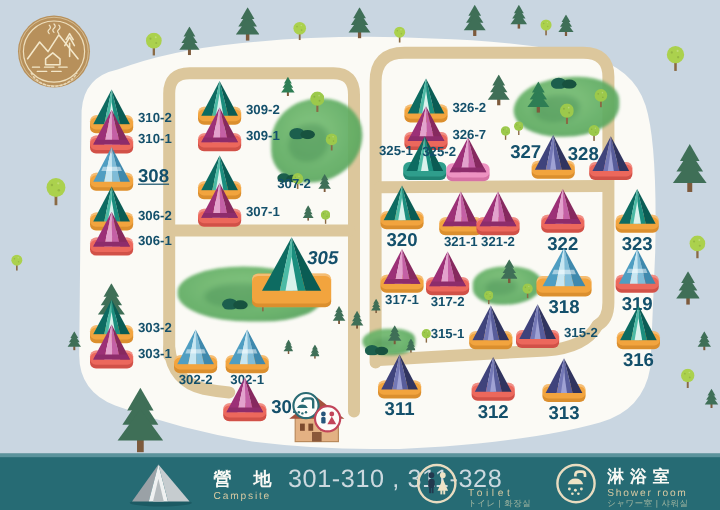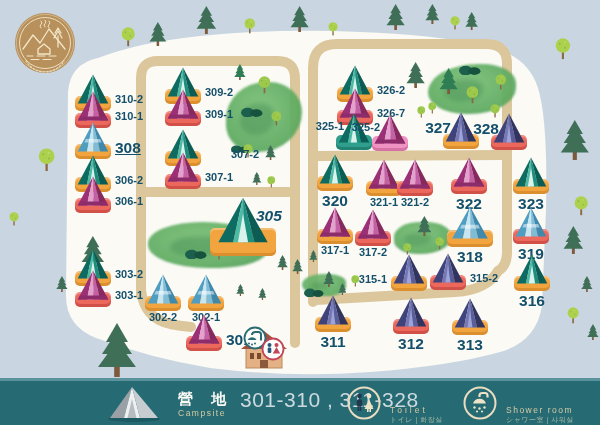--- a/index.html
+++ b/index.html
@@ -869,17 +869,18 @@
     <svg class="abs" width="36" height="36" viewBox="0 0 36 36" style="left:462px;top:4px;">
       <circle cx="18" cy="18" r="15.5" fill="none" stroke="#e9dcc0" stroke-width="2"></circle>
       <path d="M17.5 12 v-1.5 q0 -2.5 3 -2.5 h2.5 q2.5 0 2.5 2.5 v2" fill="none" stroke="#eee3c6" stroke-width="2.2"></path>
       <path d="M11 18.5 a6.8 6.8 0 0 1 13 0 z" fill="#eee3c6"></path>
       <circle cx="12.5" cy="22.5" r="1.2" fill="#eee3c6"></circle>
       <circle cx="17.5" cy="23.5" r="1.2" fill="#eee3c6"></circle>
       <circle cx="22.5" cy="22.5" r="1.2" fill="#eee3c6"></circle>
       <circle cx="15" cy="26.5" r="1.1" fill="#eee3c6"></circle>
       <circle cx="20" cy="26.5" r="1.1" fill="#eee3c6"></circle>
     </svg>
+    <div class="bar-zh sm" style="left:506px;top:8px;">淋浴室</div>
     <div class="bar-en" style="left:506px;top:24px;letter-spacing:1.5px;">Shower room</div>
     <div class="bar-sub" style="left:506px;top:34px;">シャワー室 | 샤워실</div>
   </div>
 
 </div>
 
 </body></html>

